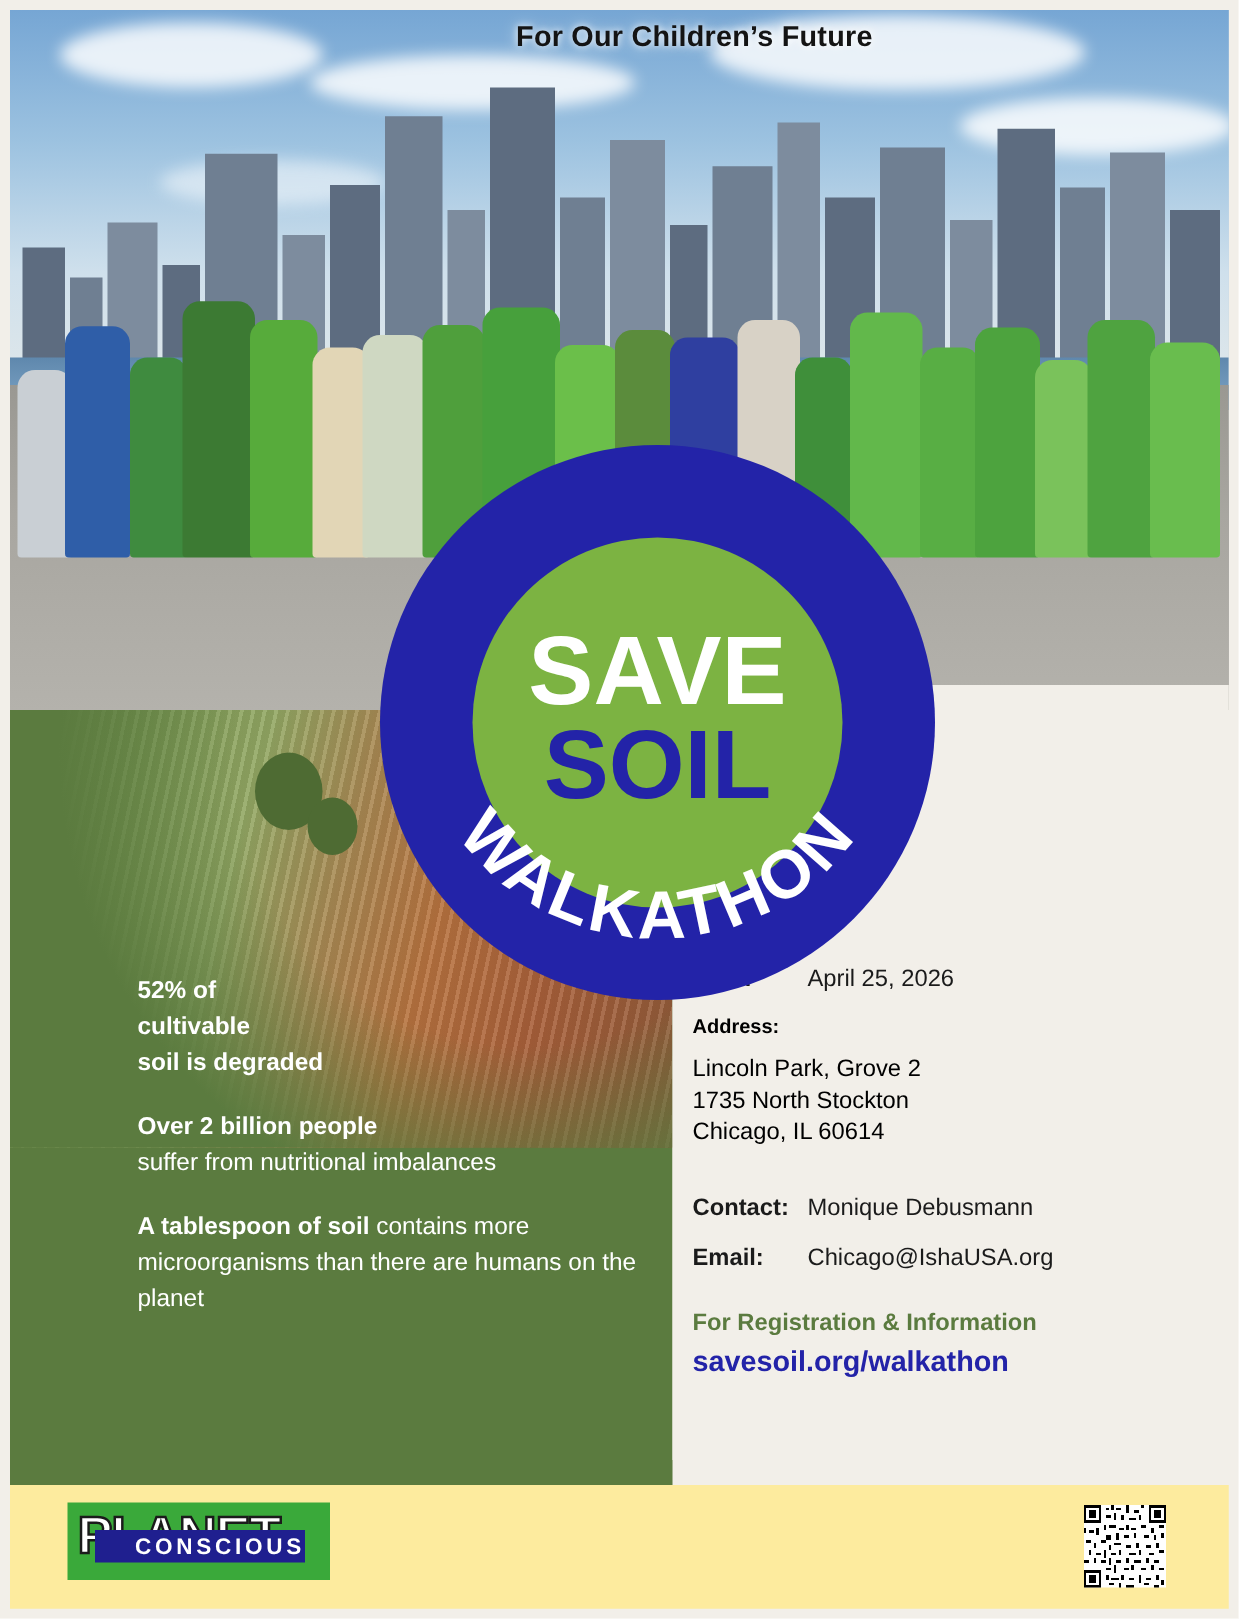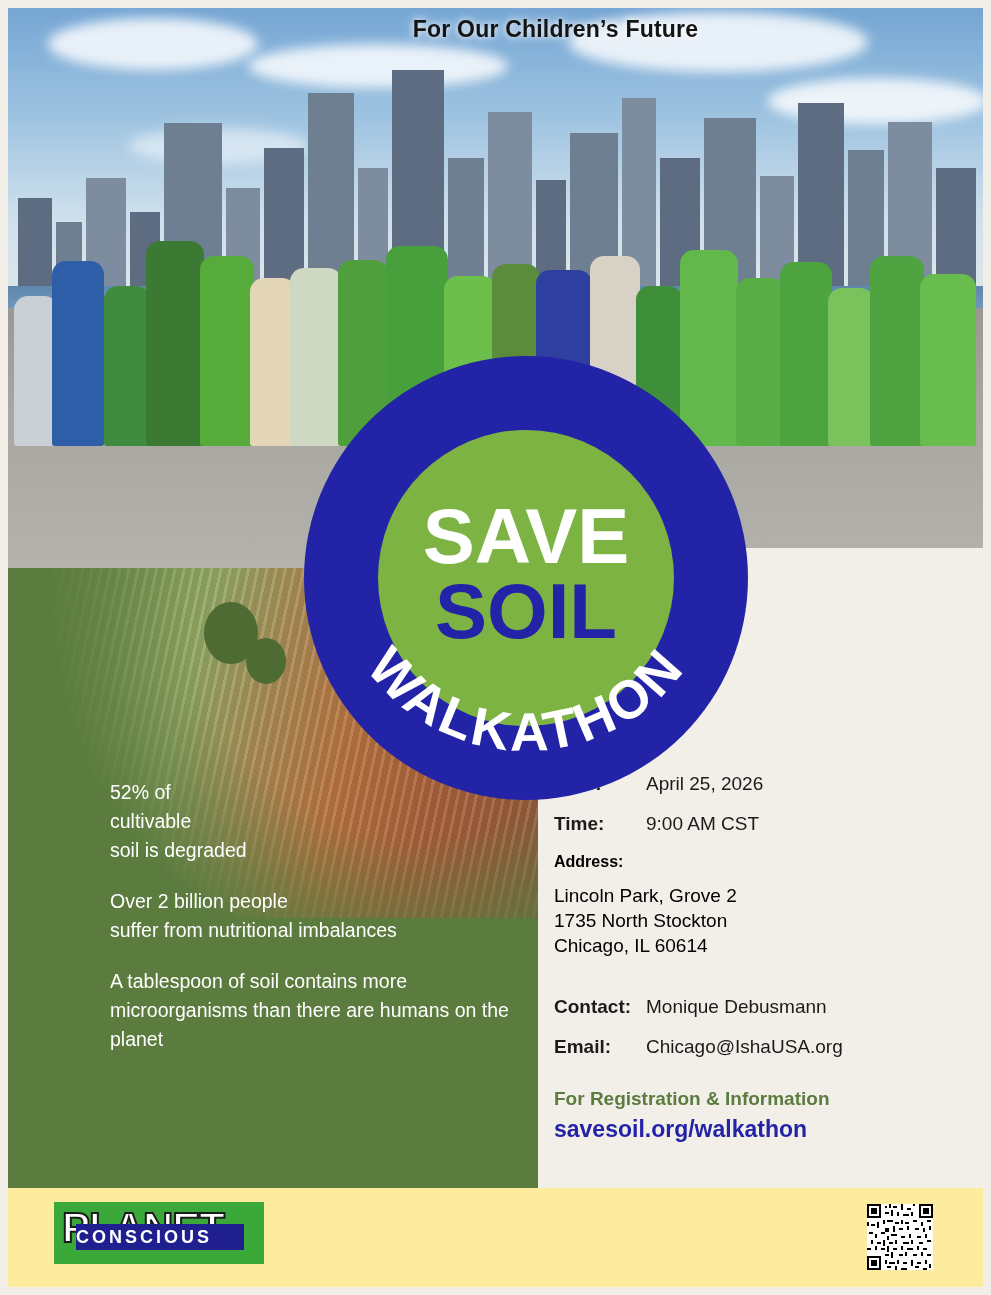--- a/index.html
+++ b/index.html
@@ -116,21 +116,21 @@
   .facts {
     position: absolute;
     top: 210px;
     left: 102px;
     width: 400px;
     color: #ffffff;
     z-index: 5;
   }
   .fact { margin-bottom: 22px; }
   .fact p { font-size: 19.5px; line-height: 29px; }
-  .fact .b { font-weight: normal; margin-top: 21px; }
+  .fact .b { font-weight: bold; margin-top: 21px; }
 
   
   .info {
     position: absolute;
     top: 548px;
     left: 538px;
     width: 445px;
     height: 620px;
     background: #f2efe9;
     padding: 225px 0 0 16px;
@@ -198,21 +198,21 @@
     position: absolute;
     top: 22px;
     left: 22px;
     width: 168px;
     height: 26px;
     background: #1f1f8f;
     color: #ffffff;
     font-size: 18px;
     font-weight: bold;
     letter-spacing: 3px;
-    text-align: left;
+    text-align: right;
     line-height: 26px;
   }
   .qr {
     position: absolute;
     top: 16px;
     right: 50px;
     width: 66px;
     height: 66px;
   }
 </style>
@@ -306,24 +306,20 @@
         <p><span class="b">A tablespoon of soil</span>
            <span>contains more microorganisms than there are humans on the planet</span></p>
       </div>
     </div>
   </div>
 
   <div class="info">
     <div class="row">
       <span class="lab">Date:</span>
       <span class="val">April 25, 2026</span>
-    </div>
-    <div class="row">
-      <span class="lab">Time:</span>
-      <span class="val">9:00 AM CST</span>
     </div>
     <div class="addr-label">Address:</div>
     <div class="addr">
       <div>Lincoln Park, Grove 2</div>
       <div>1735 North Stockton</div>
       <div>Chicago, IL   60614</div>
     </div>
     <div class="row contact">
       <span class="lab">Contact:</span>
       <span class="val">Monique Debusmann</span>

